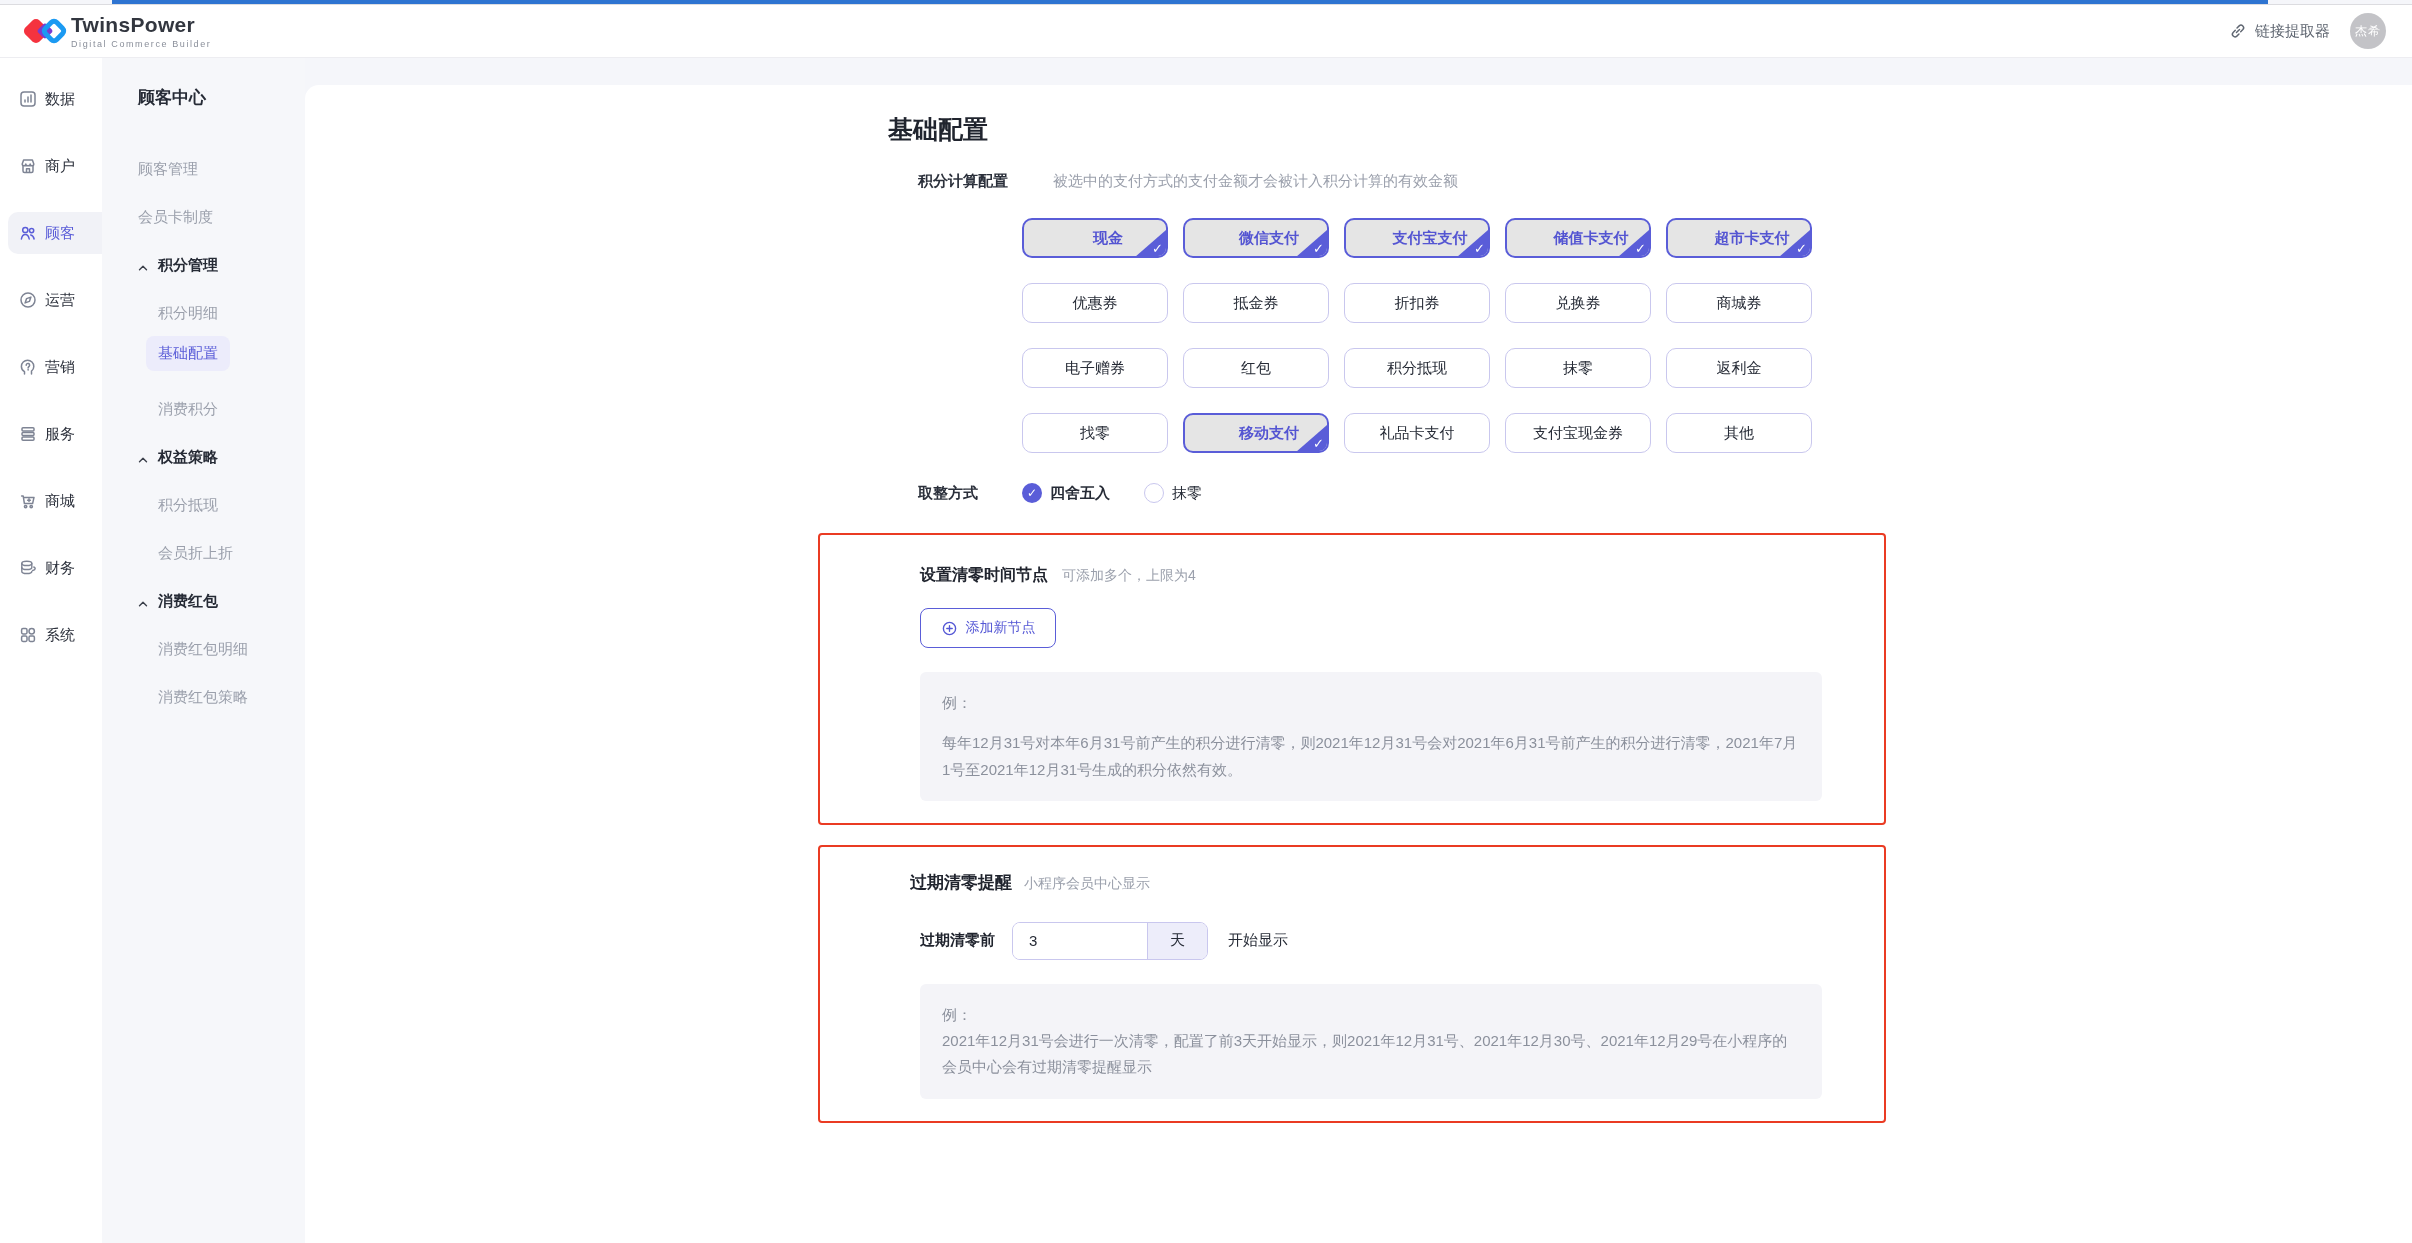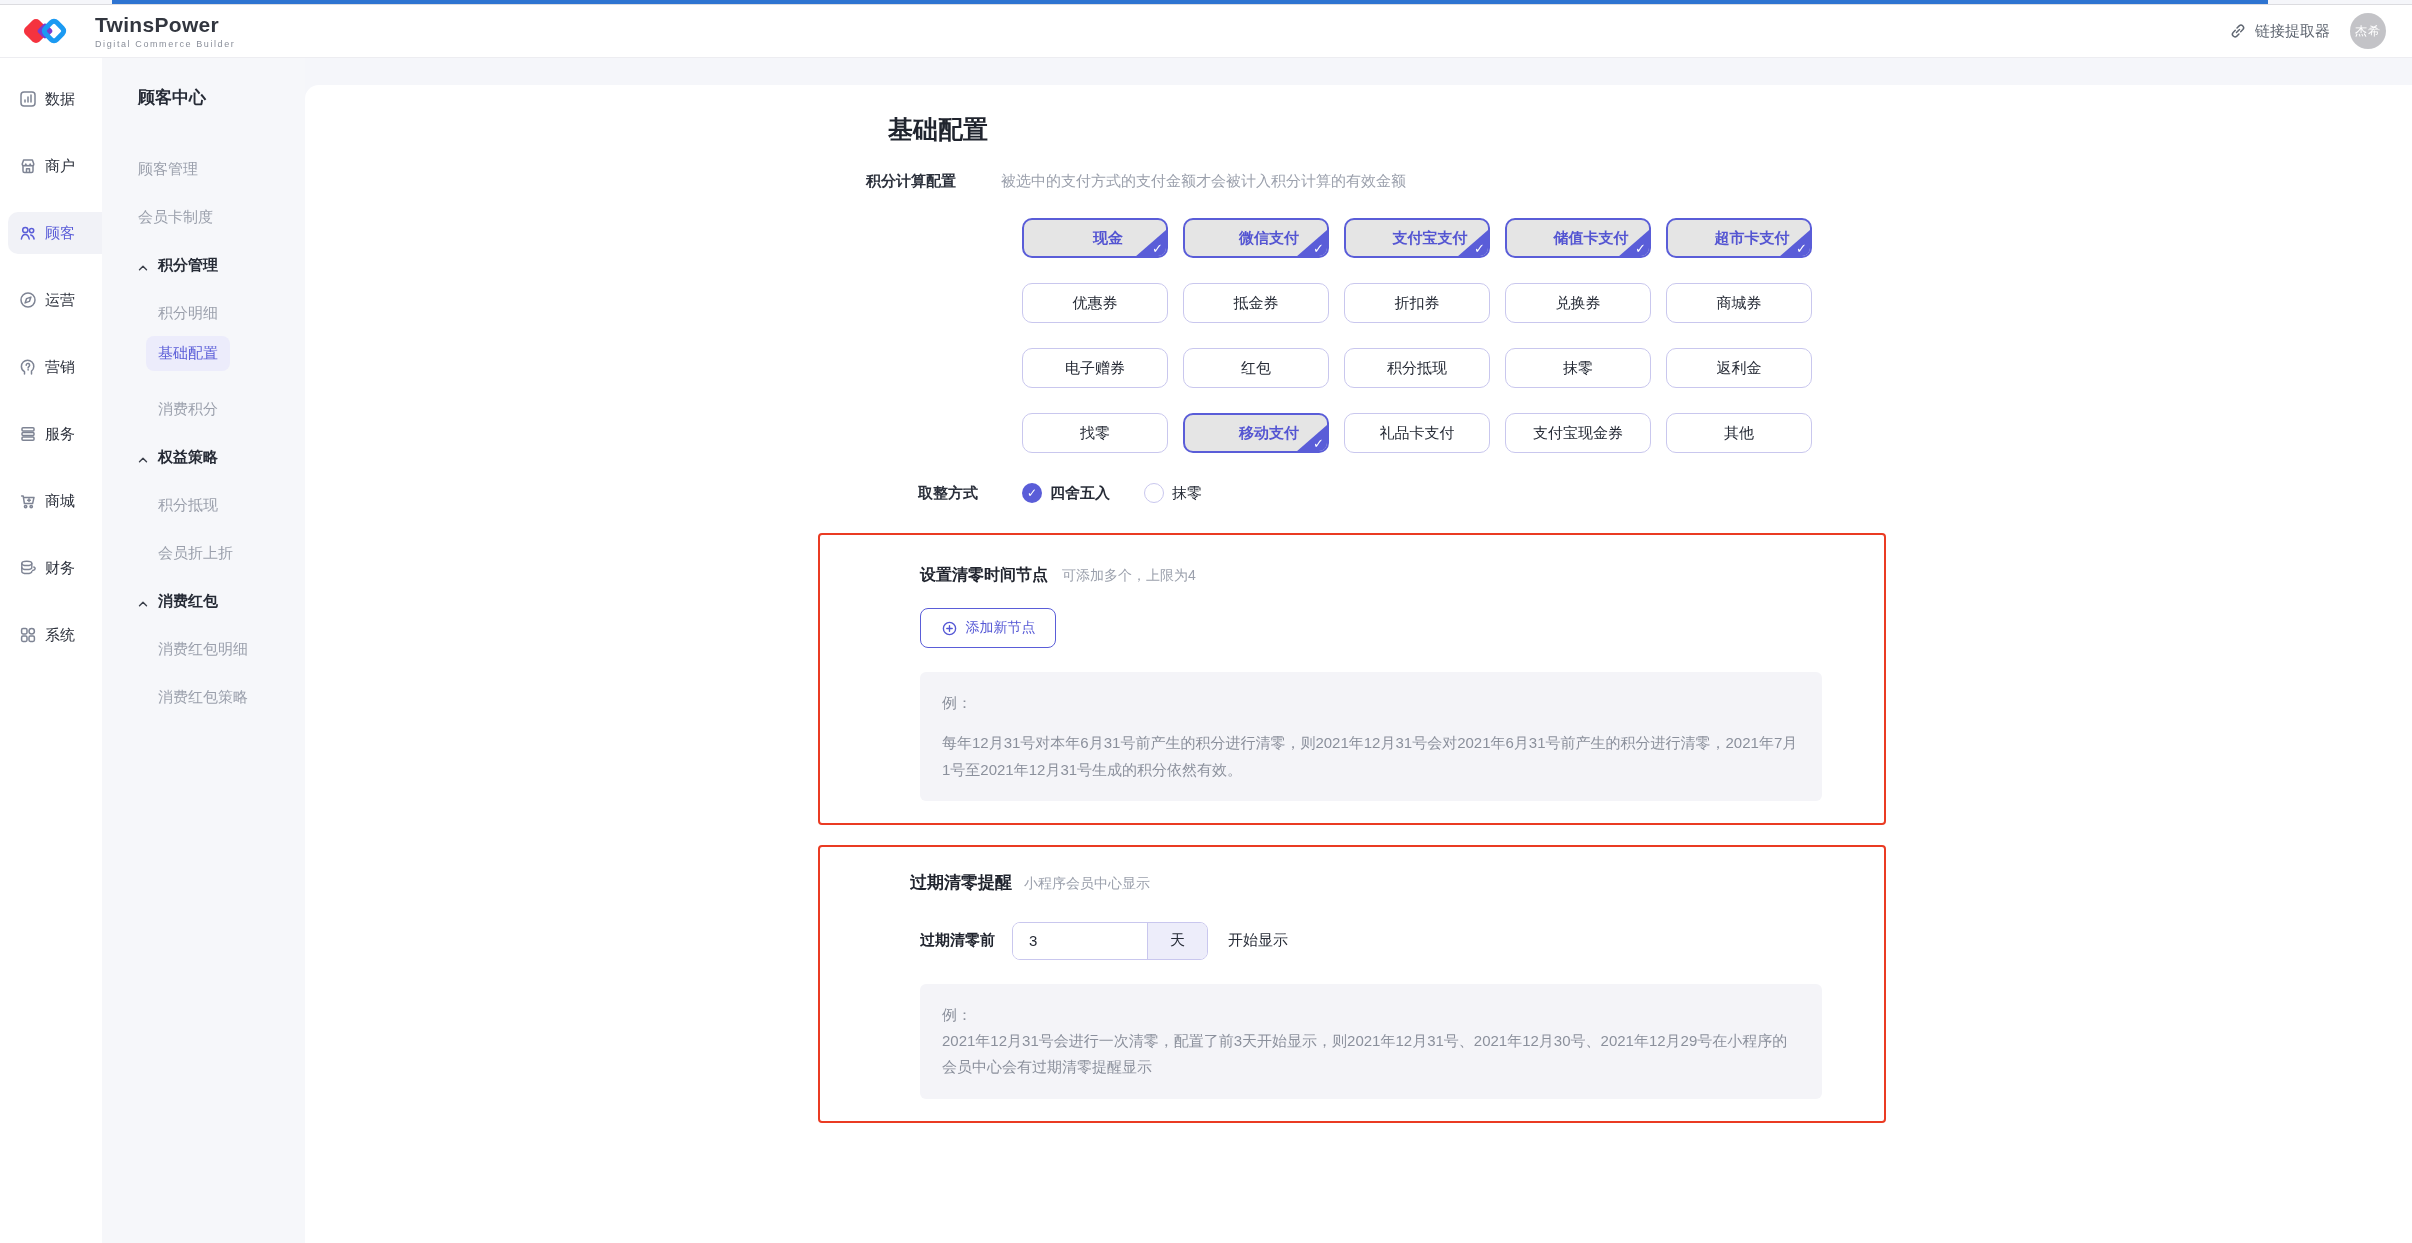--- a/index.html
+++ b/index.html
@@ -7,21 +7,21 @@
     font-family:"Liberation Sans","DejaVu Sans",sans-serif; color:#262b36; }
 
   
   .blue-bar { position:absolute; top:0; left:112px; width:2156px; height:4px; background:#2e74d1; }
   .top-hairline { position:absolute; top:4px; left:0; right:0; height:1px; background:#dcdce0; }
 
   
   .header { position:absolute; top:5px; left:0; right:0; height:53px; background:#fff;
     display:flex; align-items:center; justify-content:space-between; padding:0 26px 0 22px;
     border-bottom:1px solid #ededf1; z-index:5; }
-  .brand { display:flex; align-items:center; gap:27px;justify-content:space-between; }
+  .brand { display:flex; align-items:center; gap:3px;justify-content:space-between; }
   .brand-name { font-size:21px; font-weight:600; color:#32363f; letter-spacing:.3px; }
   .brand-tagline { font-size:9px; color:#8a8f9a; letter-spacing:1.6px; margin-top:2px; }
   .header-right { display:flex; align-items:center; gap:20px; }
   .link-tool { display:flex; align-items:center; gap:8px; color:#5f6671; font-size:15px; cursor:pointer; }
   .avatar { width:36px; height:36px; border-radius:50%; background:#c3c3c7; color:#fff;
     font-size:12px; display:flex; align-items:center; justify-content:center; letter-spacing:1px; }
 
   
   .icon-nav { position:absolute; top:58px; left:0; width:102px; bottom:0; background:#fff; padding-top:20px; z-index:4; }
   .icon-nav .nitem { height:42px; margin-bottom:25px; display:flex; align-items:center; gap:7px;
@@ -42,21 +42,21 @@
   .sm-sub.active { padding-left:44px; color:#5a5dd8; }
   .sm-sub.active .pill { background:#ececfb; border-radius:8px; padding:8px 12px; font-weight:500; }
 
   
   .main-card { position:absolute; left:305px; top:85px; width:2107px; height:1178px; background:#fff;
     border-radius:14px 0 0 0; z-index:2; }
   .content { position:relative; margin-left:513px; width:1068px; }
 
   .page-title { padding-top:28px; margin-left:70px; font-size:25px; font-weight:700; color:#20242e; }
 
-  .calc-row { margin:26px 0 0 48px; display:flex; align-items:center; font-size:15px; }
+  .calc-row { margin:26px 0 0 100px; display:flex; align-items:center; font-size:15px; }
   .form-label { width:104px; font-weight:700; color:#2b303b; flex:none; }
   .hint { color:#9ba0ac; }
   .calc-row .hint { margin-left:31px; }
 
   .pay-grid { margin:27px 0 0 204px; display:grid; grid-template-columns:repeat(5,146px);
     column-gap:15px; row-gap:25px; }
   .pay { position:relative; overflow:hidden; height:40px; border-radius:10px; background:#fff;
     border:1px solid #c9c7ee; font-size:15px; color:#262b36; display:flex; align-items:center;
     justify-content:center; cursor:pointer; font-family:inherit; }
   .pay.sel { border:2px solid #5a5dd8; background:#e5e5e5; color:#5455d2; font-weight:600;padding-left:26px; }

